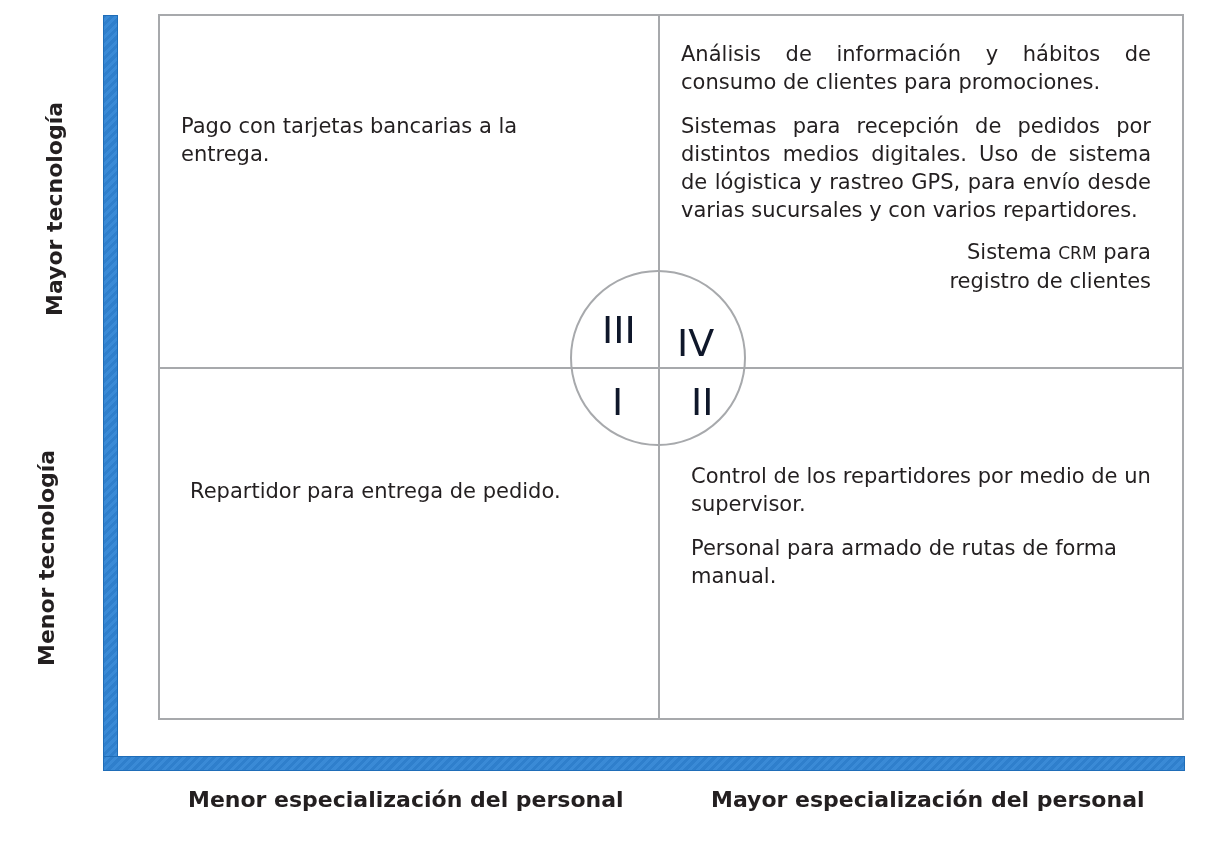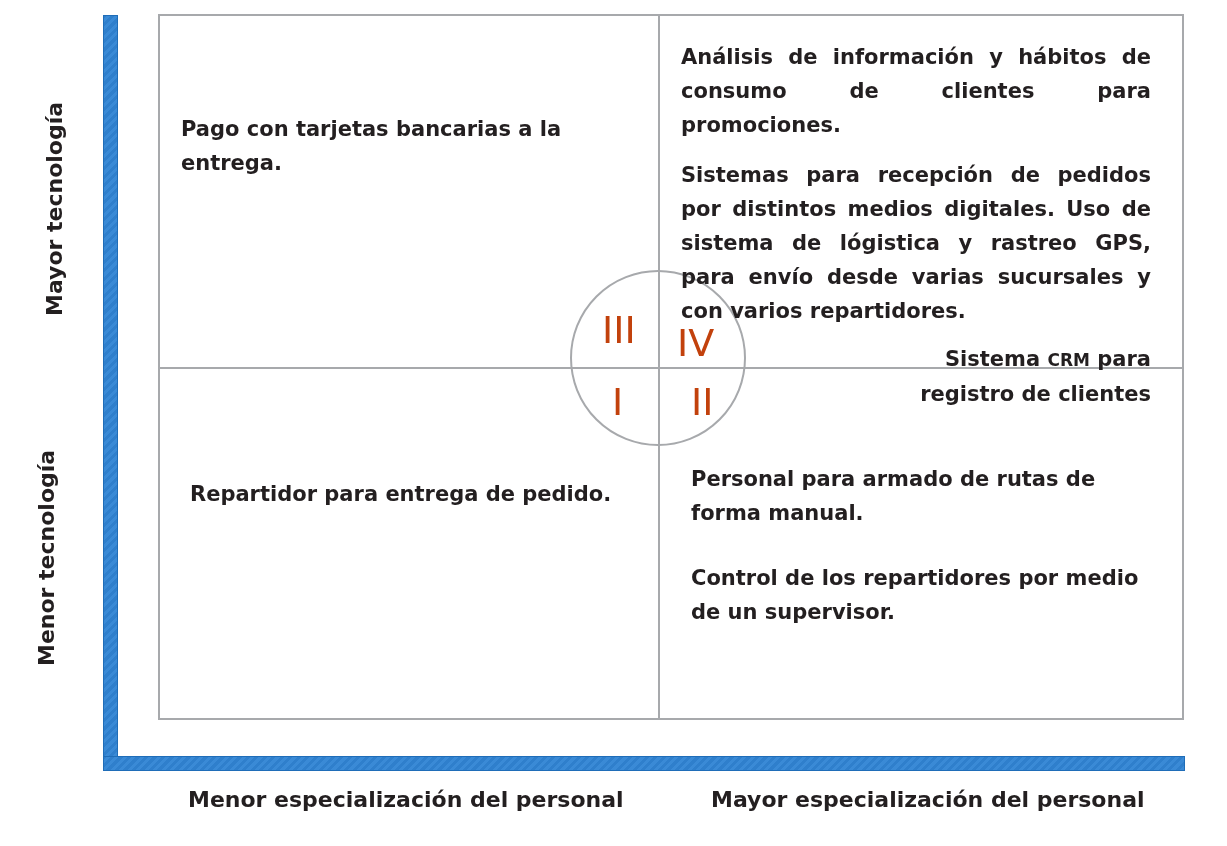--- a/index.html
+++ b/index.html
@@ -3,22 +3,22 @@
 <meta charset="utf-8">
 <style>
   html,body{margin:0;padding:0;background:#fff;}
   body{width:1227px;height:846px;position:relative;overflow:hidden;font-family:"DejaVu Sans",sans-serif;color:#231f20;}
   .axis-v{position:absolute;left:103px;top:15px;width:15px;height:756px;background:repeating-linear-gradient(135deg,#2f7fcc 0 3px,#3a8ad6 3px 6px);box-shadow:inset 0 0 0 1px #1f6db8;}
   .axis-h{position:absolute;left:103px;top:756px;width:1082px;height:15px;background:repeating-linear-gradient(135deg,#2f7fcc 0 3px,#3a8ad6 3px 6px);box-shadow:inset 0 0 0 1px #1f6db8;}
   .grid{position:absolute;left:158px;top:14px;width:1026px;height:706px;border:2px solid #a7a9ac;box-sizing:border-box;}
   .vline{position:absolute;left:658px;top:14px;width:2px;height:706px;background:#a7a9ac;}
   .hline{position:absolute;left:158px;top:367px;width:1026px;height:2px;background:#a7a9ac;}
   .circle{position:absolute;left:570px;top:270px;width:176px;height:176px;border:2px solid #a7a9ac;border-radius:50%;box-sizing:border-box;background:transparent;}
-  .roman{position:absolute;font-size:38px;color:#c2410c;}
-  .q{position:absolute;font-size:21px;line-height:34px;font-weight:bold;}
+  .roman{position:absolute;font-size:38px;color:#0f172a;}
+  .q{position:absolute;font-size:21px;line-height:28px;}
   .q p{margin:0 0 16px 0;}
   .ylab{position:absolute;font-size:22px;font-weight:bold;transform:rotate(-90deg);transform-origin:left top;white-space:nowrap;}
   .xlab{position:absolute;font-size:22px;font-weight:bold;white-space:nowrap;}
   .sc{font-size:17px;}
 </style>
 </head>
 <body>
 
 <div class="axis-v"></div>
 <div class="axis-h"></div>
@@ -49,15 +49,15 @@
     <span>Sistema </span><span class="sc">CRM</span><span> para</span><br>
     <span>registro de clientes</span>
   </div>
 </div>
 
 <div class="q" style="left:190px;top:444px;width:450px;">
   <p style="margin-bottom:31px;margin-top:33px;">Repartidor para entrega de pedido.</p>
 </div>
 
 <div class="q" style="left:691px;top:462px;width:470px;">
+  <p>Control de los repartidores por medio de un supervisor.</p>
   <p style="margin-bottom:31px;">Personal para armado de rutas de forma manual.</p>
-  <p>Control de los repartidores por medio de un supervisor.</p>
 </div>
 
 </body></html>

